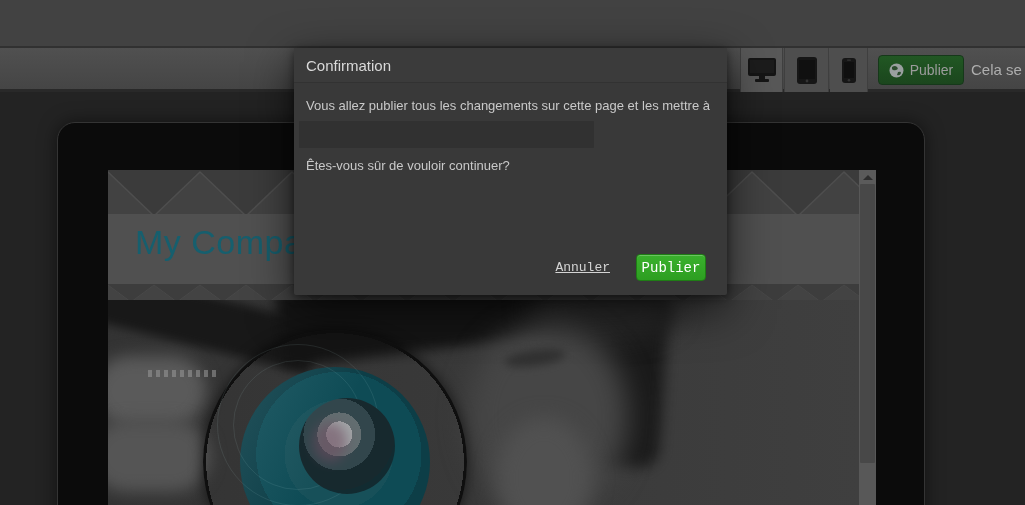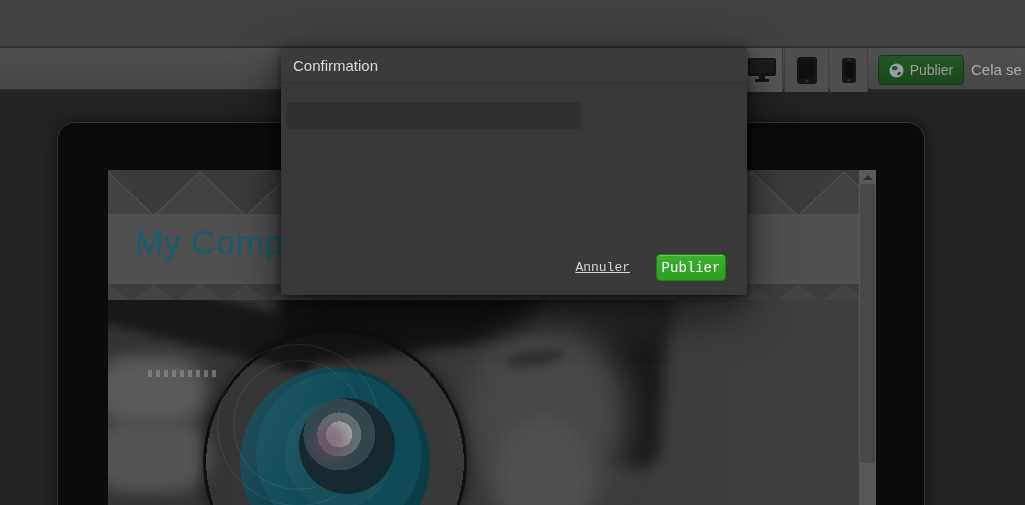--- a/index.html
+++ b/index.html
@@ -108,21 +108,21 @@
   .pv-up {
     position:absolute; left:0; top:0; width:17px; height:14px; background:#5b5b5b;
     display:flex; align-items:center; justify-content:center; cursor:pointer;
   }
   .pv-up-tri { width:0; height:0; border-left:5px solid transparent; border-right:5px solid transparent; border-bottom:5px solid #2e2e2e; }
   .pv-thumb { position:absolute; left:1px; top:14px; width:15px; height:279px; background:#484848; border-radius:1px; cursor:pointer; }
   
   .icon-svg { display:block; }
   
   .modal {
-    position:absolute; left:281px; top:48px; width:466px; height:247px;
+    position:absolute; left:294px; top:48px; width:433px; height:247px;
     background:#393939; border-radius:2px;
     box-shadow:0 14px 46px rgba(0,0,0,0.65), 0 2px 10px rgba(0,0,0,0.5);
     z-index:50; color:#c9c9c9;
   }
   .modal-header {
     height:35px; background:#3b3b3b; border-bottom:1px solid #323232;
     display:flex; align-items:center; padding:0 12px;
   }
   .modal-title { font-size:15px; color:#d9d9d9; }
   .modal-body { padding:13px 12px 0 12px; font-size:13px; line-height:19px; }
@@ -244,21 +244,23 @@
       </div>
       <div class="pv-thumb"></div>
     </div>
   </div>
 
   <div class="modal">
     <div class="modal-header">
       <span class="modal-title">Confirmation</span>
     </div>
     <div class="modal-body">
+      <div>Vous allez publier tous les changements sur cette page et les mettre à</div>
       <div class="url-redacted"></div>
+      <div class="modal-question">Êtes-vous sûr de vouloir continuer?</div>
     </div>
     <div class="modal-footer">
       <span class="btn-cancel">Annuler</span>
       <div class="btn-confirm">Publier</div>
     </div>
   </div>
 
 </div>
 
 </body></html>

